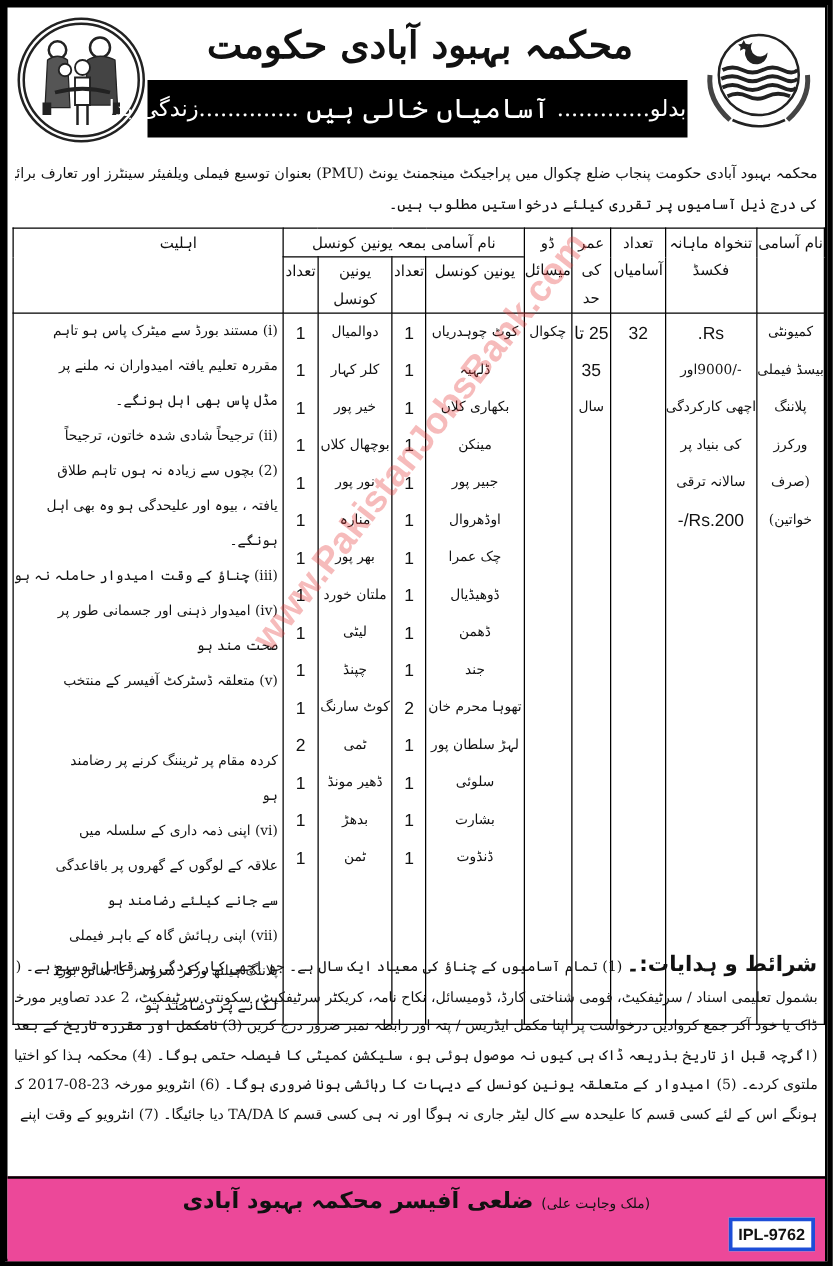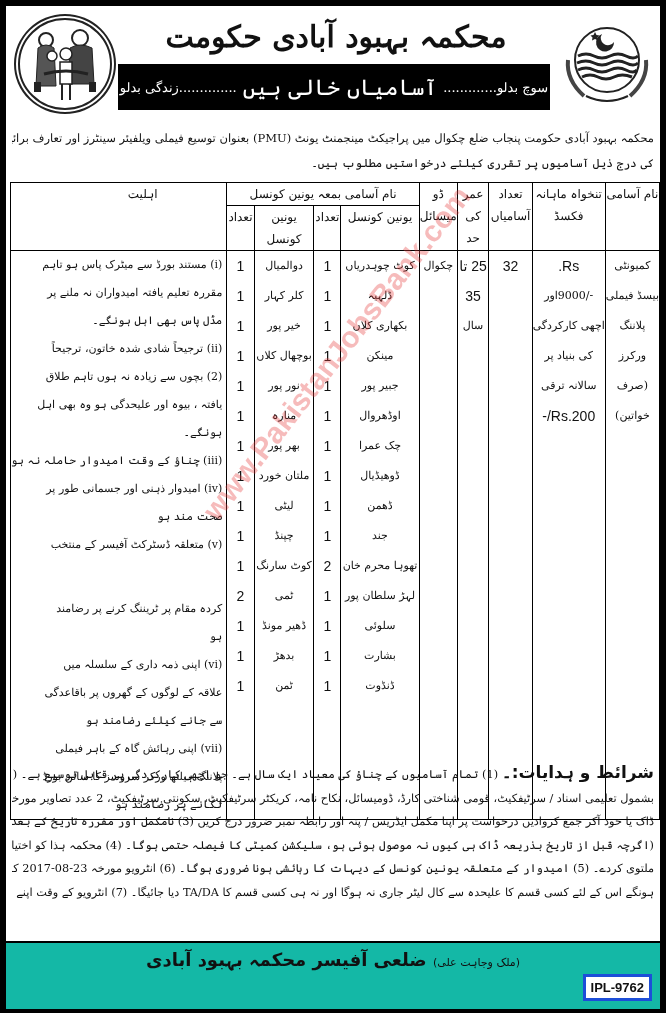--- a/index.html
+++ b/index.html
@@ -4,35 +4,35 @@
 <style>
   * { box-sizing: border-box; margin: 0; padding: 0; }
   html, body { width: 666px; height: 1013px; background: #000; overflow: hidden; }
   body { font-family: "DejaVu Sans", sans-serif; color: #111; }
   .page { position: absolute; left: 4px; top: 4px; width: 658px; height: 1005px; background: #fff; border: 2px solid #000; }
   .logo { position: absolute; border-radius: 50%; border: 2px solid #222; background: #fff; }
   .logo-left { left: 8px; top: 8px; width: 102px; height: 100px; }
   .logo-right { right: 8px; top: 10px; width: 90px; height: 92px; border: none; }
   .title { position: absolute; left: 120px; width: 420px; top: 8px; height: 46px; text-align: center; font-family: "DejaVu Serif", serif; font-size: 30px; font-weight: bold; direction: rtl; line-height: 46px; }
   .banner { position: absolute; left: 112px; top: 58px; width: 432px; height: 46px; background: #000; color: #fff; direction: rtl; display: flex; align-items: center; justify-content: center; font-family: "DejaVu Serif", serif; font-size: 22px; white-space: nowrap; }
-  .banner .small { font-size: 13px; }
+  .banner .small { font-size: 18px; }
   .intro { position: absolute; left: 6px; right: 6px; top: 120px; direction: rtl; font-family: "DejaVu Serif", serif; font-size: 11.5px; line-height: 25px; text-align: right; white-space: nowrap; overflow: hidden; }
   table.grid { position: absolute; left: 4px; top: 176px; width: 650px; border-collapse: collapse; direction: rtl; font-family: "DejaVu Serif", serif; font-size: 11px; }
   table.grid th, table.grid td { border: 1px solid #000; text-align: center; vertical-align: top; }
   table.grid th { font-weight: normal; font-size: 12px; line-height: 22px; }
   .col-name { width: 45px; } .col-sal { width: 73px; } .col-cnt { width: 54px; } .col-age { width: 44px; } .col-dom { width: 37px; }
   .col-uc1 { width: 90px; } .col-c1 { width: 33px; } .col-uc2 { width: 73px; } .col-c2 { width: 36px; } .col-el { width: 165px; padding-left: 48px; }
   .cell-stack div { line-height: 30px; height: 30px; white-space: nowrap; overflow: hidden; }
   .num { font-family: "Liberation Sans", sans-serif; font-size: 14px; }
   .elig div { line-height: 30px; height: 30px; text-align: right; padding-right: 4px; white-space: nowrap; overflow: hidden; font-size: 11px; }
   td.body { height: 532px; }
   .terms { position: absolute; left: 6px; right: 6px; top: 755px; direction: rtl; font-family: "DejaVu Serif", serif; font-size: 11.3px; line-height: 23.5px; text-align: justify; }
   .terms .line { white-space: nowrap; overflow: hidden; text-align: right; }
   .terms .heading { font-family: "DejaVu Sans", sans-serif; font-weight: bold; font-size: 17px; }
-  .footer { position: absolute; left: 0; right: 0; top: 935px; height: 68px; background: #14b8a6; border-top: 2px solid #000; }
+  .footer { position: absolute; left: 0; right: 0; top: 935px; height: 68px; background: #ec4899; border-top: 2px solid #000; }
   .footer-line1 { position: absolute; left: 100px; right: 100px; top: 6px; text-align: center; direction: rtl; font-family: "DejaVu Sans", sans-serif; font-weight: bold; font-size: 18px; }
   .footer-line1 .paren { font-size: 11px; font-weight: normal; }
   .footer-line2 { position: absolute; left: 100px; right: 120px; top: 40px; text-align: center; direction: rtl; font-family: "DejaVu Sans", sans-serif; font-weight: bold; font-size: 17px; white-space: nowrap; }
   .footer-line2 .phone { font-family: "Liberation Sans", sans-serif; font-weight: normal; font-size: 14px; }
   .ipl { position: absolute; right: 8px; bottom: 8px; background: #fff; border: 3px solid #1d4ed8; font-family: "Liberation Sans", sans-serif; font-weight: bold; font-size: 13px; padding: 3px 5px; }
   .watermark { position: absolute; left: 190px; top: 500px; transform: rotate(-52deg); transform-origin: left top; color: rgba(230,60,60,0.35); font-family: "Liberation Sans", sans-serif; font-size: 30px; font-weight: bold; white-space: nowrap; pointer-events: none; }
 </style>
 </head>
 <body>
 

